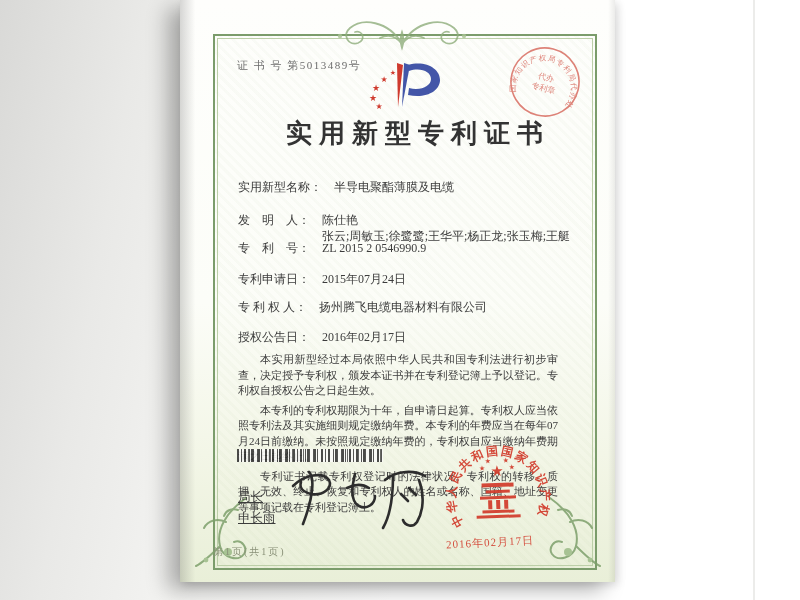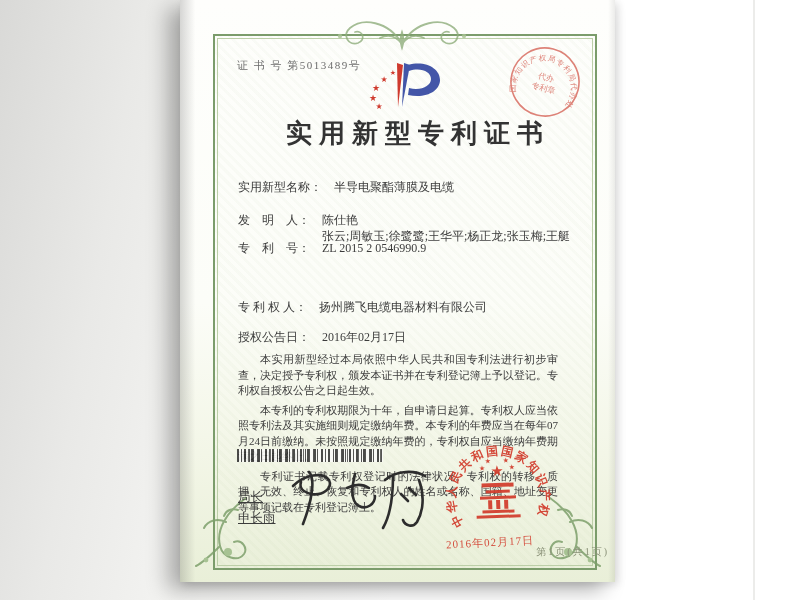--- a/index.html
+++ b/index.html
@@ -48,21 +48,21 @@
      background-color:#fbfbf9;
      background-image:repeating-linear-gradient(90deg,#2e2e2e 0 2px,transparent 2px 7px),
                       repeating-linear-gradient(90deg,#3a3a3a 0 1px,transparent 1px 4px),
                       repeating-linear-gradient(90deg,#505050 0 1px,transparent 1px 11px);}
   .director{position:absolute;left:58px;top:487px;font-size:12.5px;color:#3c3c3c;line-height:21px;text-decoration:underline;}
   .signature{position:absolute;left:105px;top:462px;}
 
   .seal-bottom{position:absolute;left:262px;top:442px;opacity:.93;transform:rotate(-2deg);}
   .seal-date{position:absolute;left:266px;top:534px;width:130px;font-size:11px;color:#d23c2c;
              letter-spacing:1px;transform:rotate(-3deg);opacity:.9;}
-  .footer{position:absolute;left:33px;width:396px;top:545px;text-align:right;
+  .footer{position:absolute;left:33px;width:396px;top:545px;text-align:left;
           font-size:10px;color:#8a9178;letter-spacing:2px;}
 </style>
 </head>
 <body>
 
 <div class="stage">
   <div class="page-edge-line"></div>
 
   <div class="paper">
 
@@ -136,20 +136,24 @@
     <div class="row row-inventors">
       <span class="lab">发　明　人：</span>
       <span class="val">
         <div>陈仕艳</div>
         <div>张云;周敏玉;徐鹭鹭;王华平;杨正龙;张玉梅;王艇</div>
       </span>
     </div>
     <div class="row row-patno">
       <span class="lab">专　利　号：</span>
       <span class="val">ZL 2015 2 0546990.9</span>
+    </div>
+    <div class="row row-filing">
+      <span class="lab">专利申请日：</span>
+      <span class="val">2015年07月24日</span>
     </div>
     <div class="row row-patentee">
       <span class="lab">专 利 权 人：</span>
       <span class="val">扬州腾飞电缆电器材料有限公司</span>
     </div>
     <div class="row row-grant">
       <span class="lab">授权公告日：</span>
       <span class="val">2016年02月17日</span>
     </div>
 

